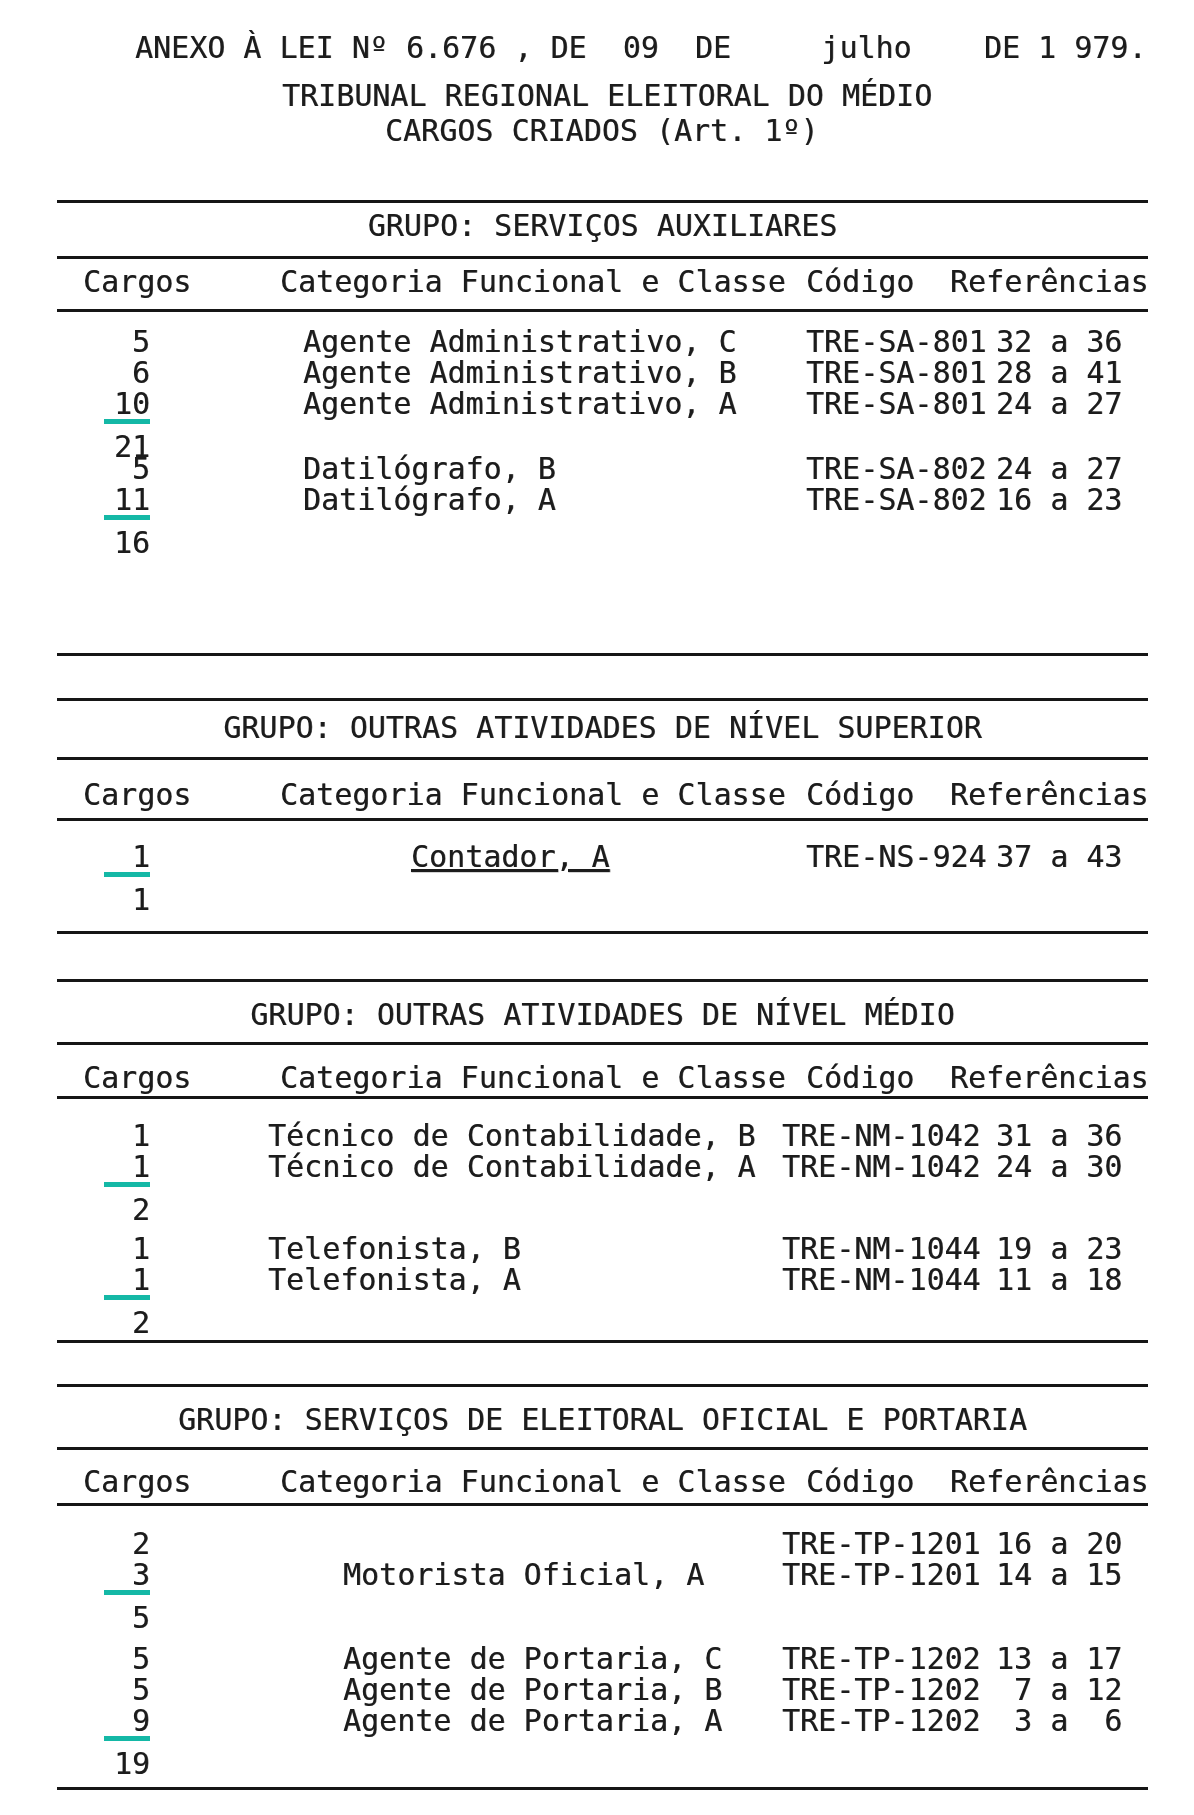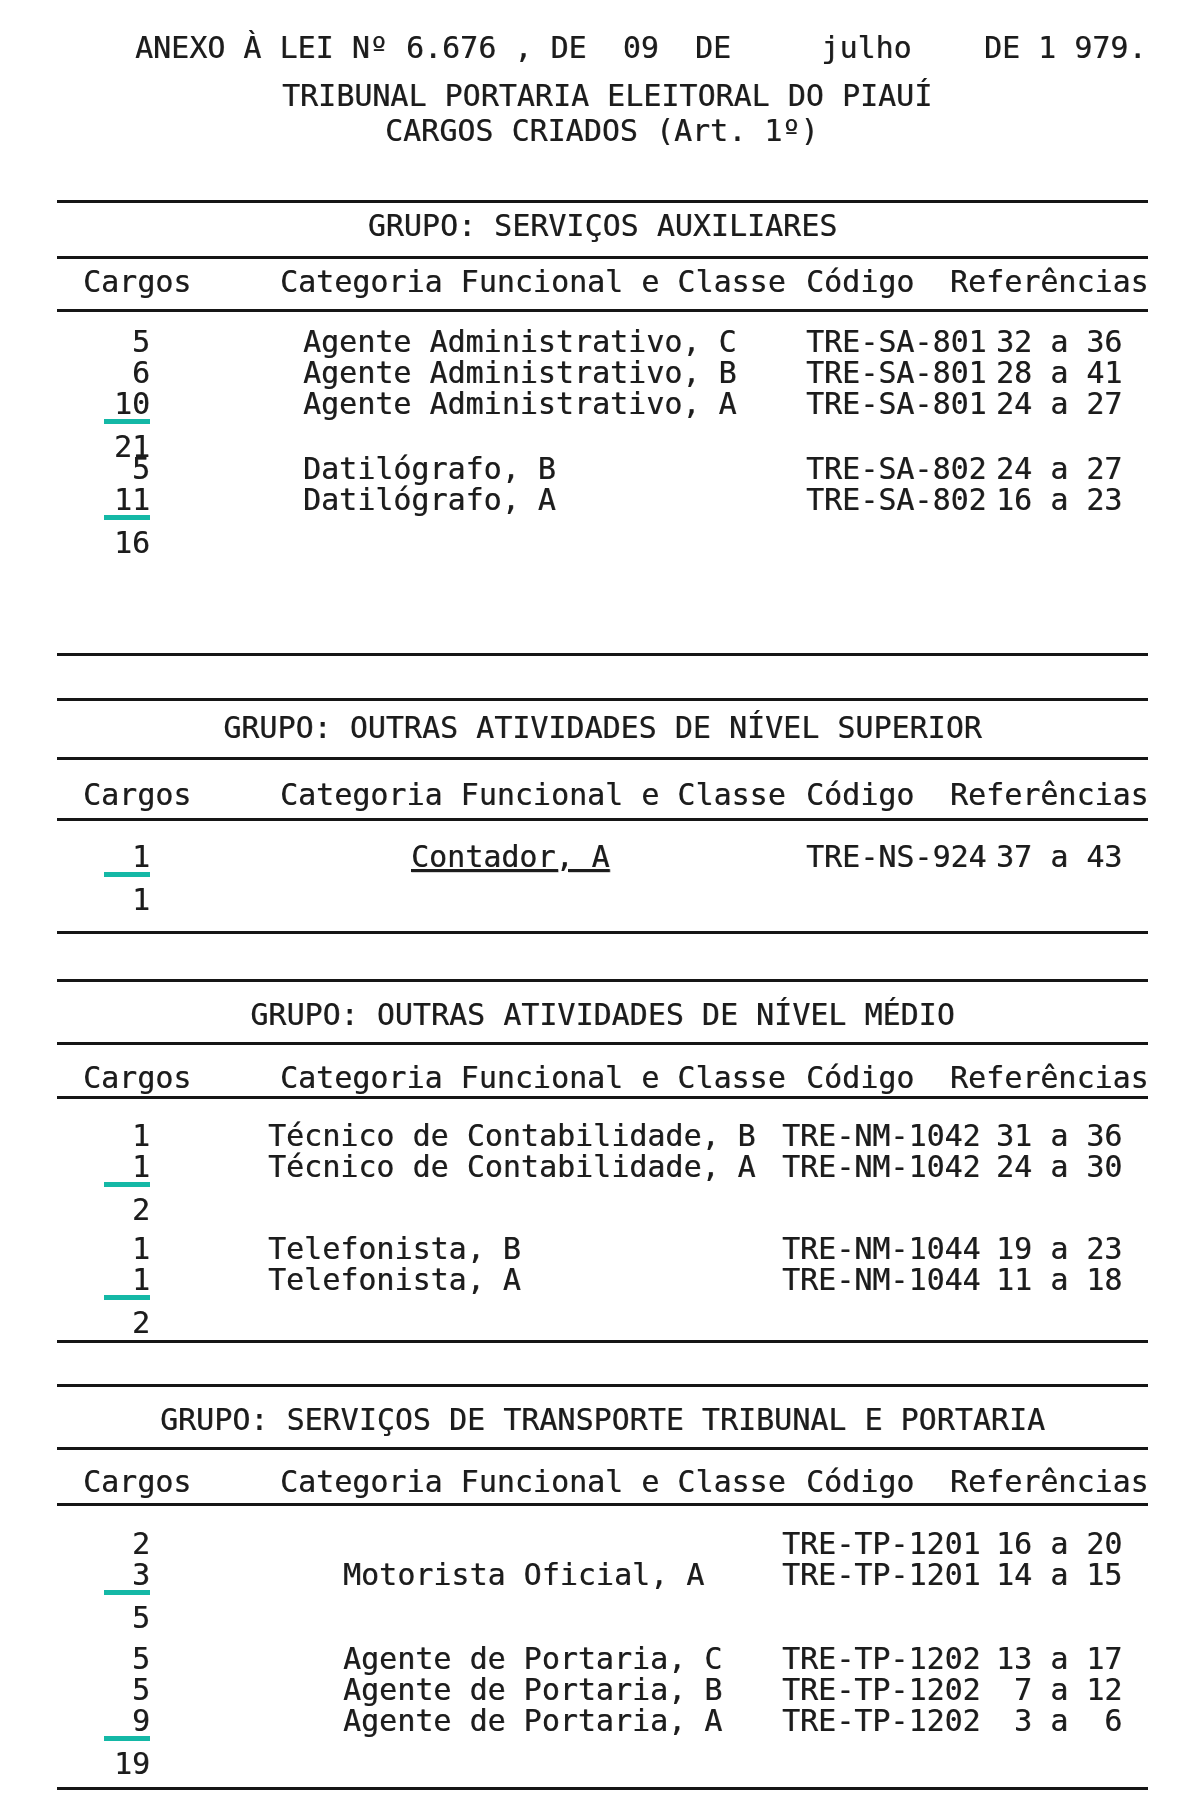--- a/index.html
+++ b/index.html
@@ -34,21 +34,21 @@
   .g3 .col-cod,.g4 .col-cod{left:782px;}
   .total{position:absolute;left:104px;width:46px;text-align:right;
          border-top:5px solid #14b8a6;padding-top:7px;white-space:pre;}
 </style>
 </head>
 <body>
 
 <div class="page">
 
   <div id="l1" class="hline">ANEXO À LEI Nº 6.676 , DE  09  DE     julho    DE 1 979.</div>
-  <div id="l2" class="hline">TRIBUNAL PORTARIA ELEITORAL DO PIAUÍ</div>
+  <div id="l2" class="hline">TRIBUNAL REGIONAL ELEITORAL DO MÉDIO</div>
   <div id="l3" class="hline">CARGOS CRIADOS (Art. 1º)</div>
 
   <div class="rule" style="top:200px"></div>
   <div class="gtitle" style="top:210px">GRUPO: SERVIÇOS AUXILIARES</div>
   <div class="rule" style="top:256px"></div>
   <div class="colhead" style="top:266px">
     <span class="ch ch-cargos">Cargos</span>
     <span class="ch ch-cat">Categoria Funcional e Classe</span>
     <span class="ch ch-cod">Código</span>
     <span class="ch ch-ref">Referências</span>
@@ -147,21 +147,21 @@
     <span class="col-cargos">1</span>
     <span class="col-cat">Telefonista, A</span>
     <span class="col-cod">TRE-NM-1044</span>
     <span class="col-ref">11 a 18</span>
   </div>
   <div class="total" style="top:1295px">2</div>
 
   <div class="rule" style="top:1340px"></div>
 
   <div class="rule" style="top:1384px"></div>
-  <div class="gtitle" style="top:1404px">GRUPO: SERVIÇOS DE TRANSPORTE TRIBUNAL E PORTARIA</div>
+  <div class="gtitle" style="top:1404px">GRUPO: SERVIÇOS DE ELEITORAL OFICIAL E PORTARIA</div>
   <div class="rule" style="top:1447px"></div>
   <div class="colhead" style="top:1466px">
     <span class="ch ch-cargos">Cargos</span>
     <span class="ch ch-cat">Categoria Funcional e Classe</span>
     <span class="ch ch-cod">Código</span>
     <span class="ch ch-ref">Referências</span>
   </div>
   <div class="rule" style="top:1503px"></div>
 
   <div class="row g4" style="top:1528px">

